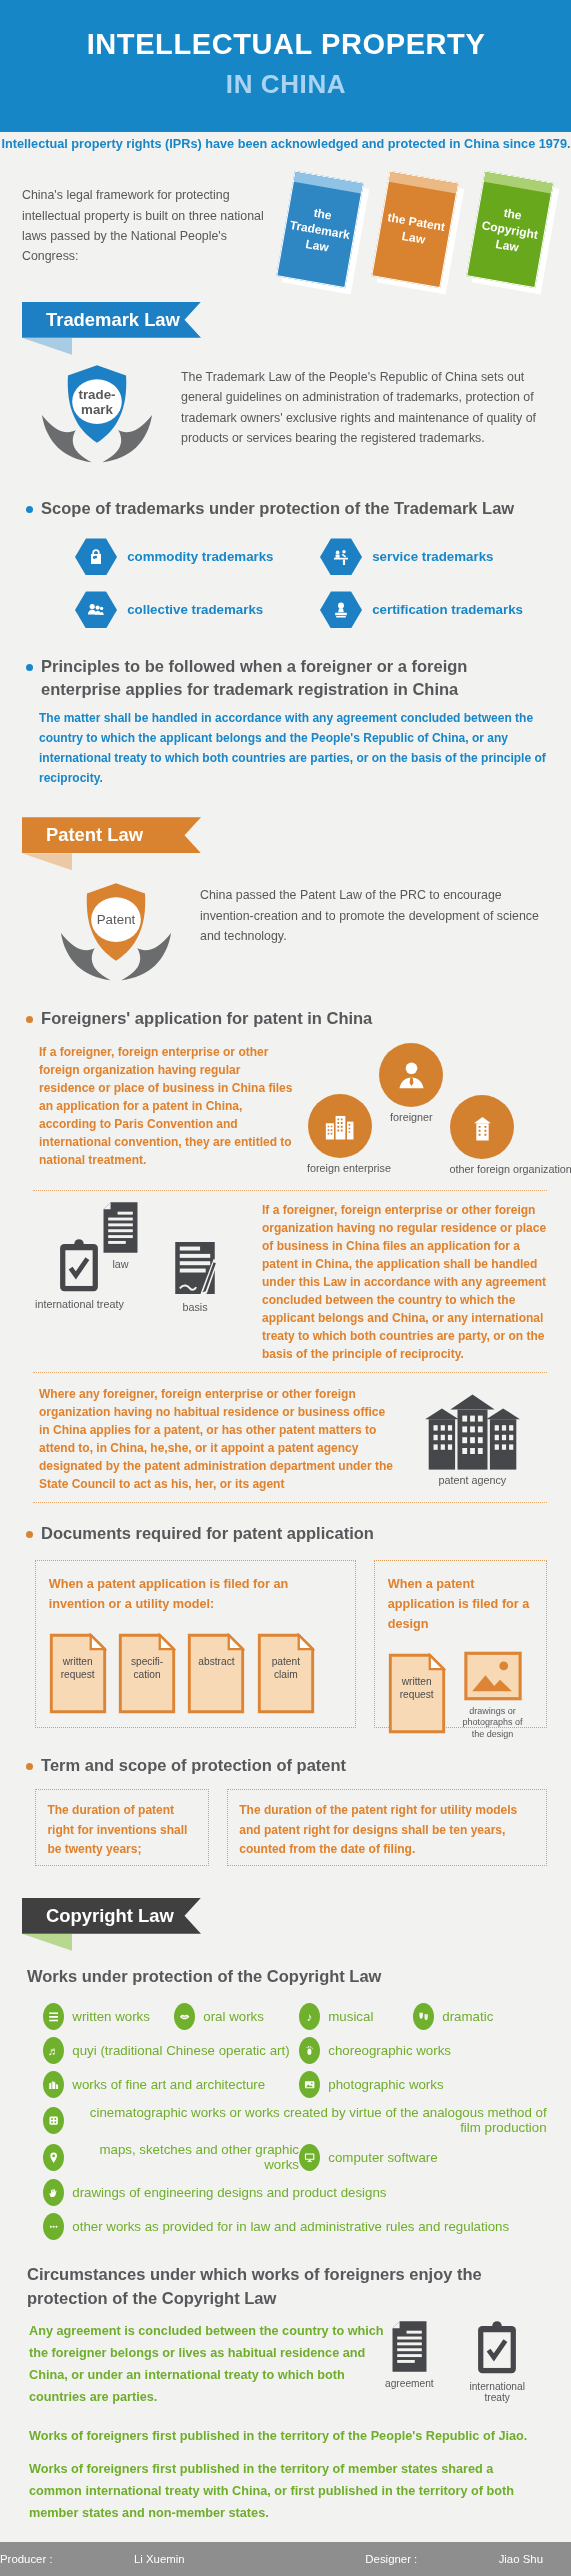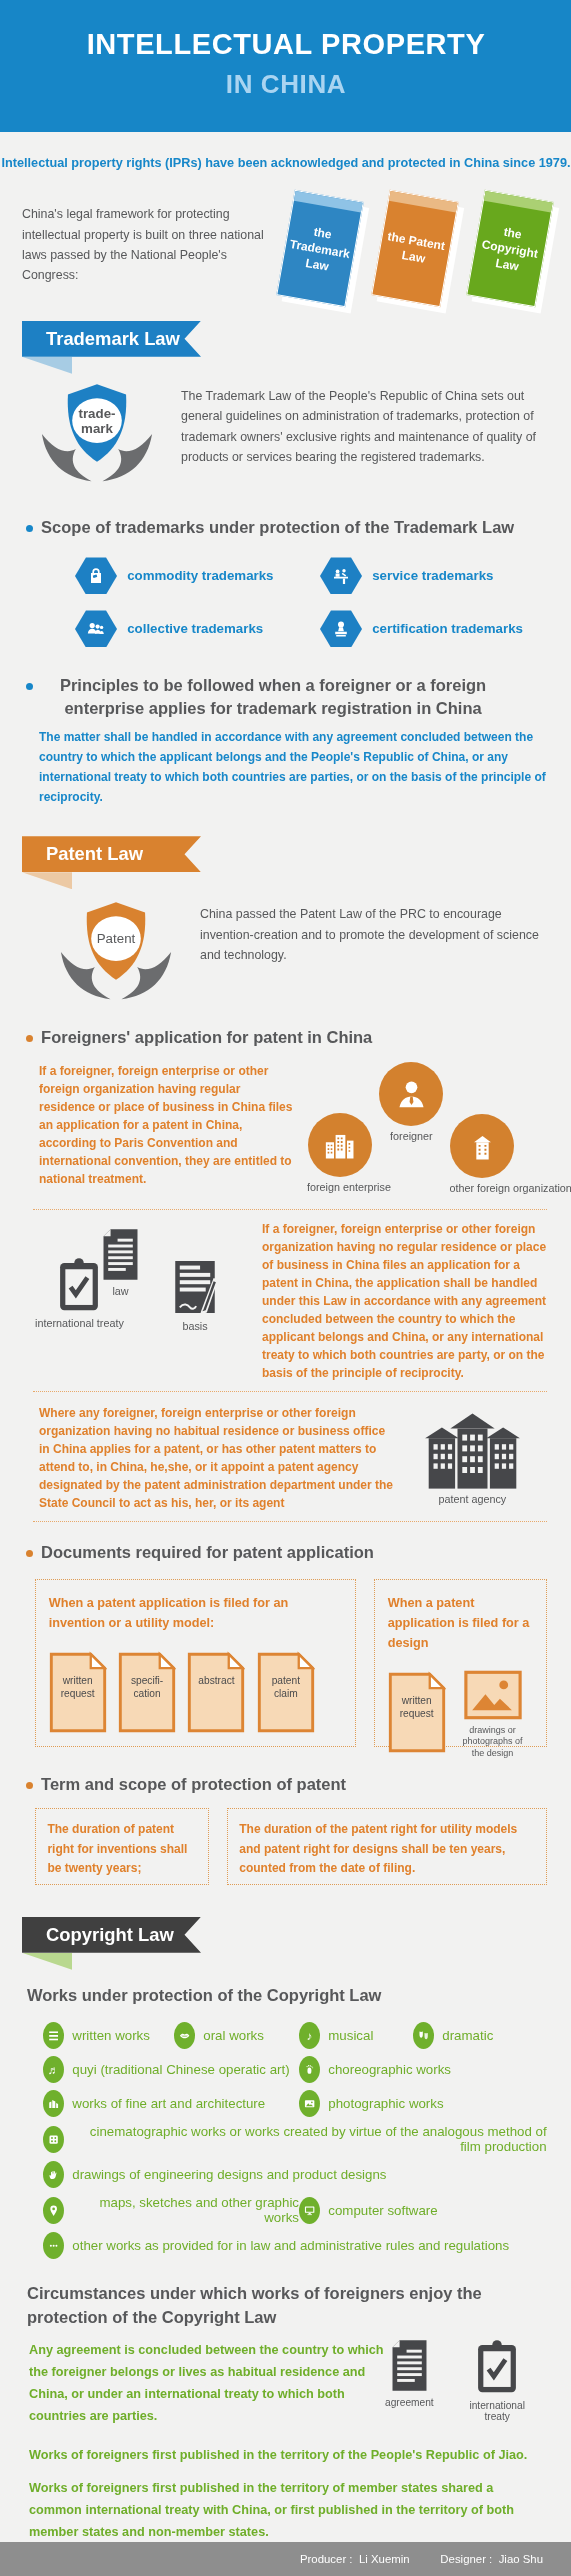--- a/index.html
+++ b/index.html
@@ -5,42 +5,42 @@
   html,body{margin:0;padding:0;}
   body{
     width:572px;height:2576px;position:relative;overflow:hidden;
     background:#f2f2f1;color:#58595b;
     font-family:"Liberation Sans", sans-serif;
   }
   
   .header{height:132px;background:#1786c7;text-align:center;padding-top:28px;box-sizing:border-box;}
   .header .t1{font-size:29px;font-weight:bold;color:#ffffff;letter-spacing:0.6px;}
   .header .t2{font-size:26px;font-weight:bold;color:#a9d4f1;margin-top:7.6px;letter-spacing:0.6px;}
-  .intro{margin-top:24px;text-align:center;font-size:12.7px;font-weight:bold;color:#1787c9;}
+  .intro{margin-top:5px;text-align:center;font-size:12.7px;font-weight:bold;color:#1787c9;}
   
   .overview{display:flex;margin:21.6px 12.7px 0 22px;height:124px;}
   .overview-text{width:257px;font-size:12.4px;line-height:20.3px;color:#57585a;padding-top:12.7px;}
   .books{flex:1;display:flex;justify-content:flex-end;align-items:flex-start;gap:25.4px;padding-right:14px;}
   .book{position:relative;width:70px;height:107px;transform:rotate(10deg);margin-top:3.8px;}
   .book .pages{position:absolute;inset:0;background:#ffffff;transform:translate(6.4px,5.1px);}
   .book .cover{position:absolute;inset:0;display:flex;flex-direction:column;border:1.9px solid #ffffff;}
   .book .flap{height:9.5px;}
   .book .blabel{flex:1;display:flex;align-items:center;justify-content:center;text-align:center;
     color:#fff;font-weight:bold;font-size:12px;line-height:16px;padding:0 3.8px 9px 3.8px;}
   
   .ribbon-wrap{position:relative;height:36px;}
   .ribbon{position:absolute;left:22px;top:0;width:179px;height:36px;line-height:36px;
     padding-left:24px;box-sizing:border-box;color:#fff;font-size:18.4px;font-weight:bold;
     clip-path:polygon(0 0,100% 0,calc(100% - 16.5px) 50%,100% 100%,0 100%);}
   .fold{position:absolute;left:22px;top:36px;width:50px;height:17px;clip-path:polygon(0 0,100% 0,100% 100%);}
   .rb-blue .ribbon{background:#1d80c4;} .rb-blue .fold{background:#a7cce4;}
   .rb-orange .ribbon{background:#d9822f;} .rb-orange .fold{background:#ecc9a4;}
   .rb-green .ribbon{background:#404040;} .rb-green .fold{background:#b9d88f;}
   
-  .bullet-h{display:flex;align-items:flex-start;margin:0 22px;font-size:16.5px;font-weight:bold;color:#57585a;line-height:23.5px;text-align:center;}
+  .bullet-h{display:flex;align-items:flex-start;margin:0 22px;font-size:16.5px;font-weight:bold;color:#57585a;line-height:23.5px;}
   .bullet-h .dot{width:7px;height:7px;border-radius:50%;margin:9px 8.3px 0 3.8px;flex:none;}
   .dot-blue{background:#1787c9;} .dot-orange{background:#d9822f;}
   .para{font-size:12px;line-height:19.7px;font-weight:bold;}
   .para.blue{color:#1787c9;margin:7.6px 25.4px 0 39px;}
   .para.orange{color:#e0812c;}
   .para.green{color:#6fae2a;}
   .divider{border-top:1.9px dotted #e8a96b;margin:9px 25.4px 0 33px;height:0;}
   
   .law-row{display:flex;margin:18px 25.4px 0 32px;align-items:flex-start;}
   .shield-svg{width:130px;height:109px;flex:none;}
@@ -60,21 +60,21 @@
   .app .circ{width:64px;height:64px;border-radius:50%;background:#d3812e;display:flex;align-items:center;justify-content:center;margin:0 auto;}
   .app .circ svg{width:39px;height:39px;}
   .app .applabel{display:inline-block;margin-top:4.4px;font-size:10.8px;color:#57585a;white-space:nowrap;}
   .applicants .i0{left:74px;top:0;}
   .applicants .i1{left:2.5px;top:51px;}
   .applicants .i2{left:145px;top:52px;}
   .block2{display:flex;margin:10.2px 25.4px 0 35px;}
   .docicons{width:213px;height:138px;position:relative;flex:none;}
   .di{position:absolute;text-align:center;font-size:10.8px;color:#57585a;}
   .di svg{display:block;margin:0 auto 3.8px auto;}
-  .docicons .i0{left:65px;top:8px;} .docicons .i0 svg{width:46px;height:60px;}
+  .docicons .i0{left:65px;top:0;} .docicons .i0 svg{width:46px;height:60px;}
   .docicons .i1{left:0;top:37px;} .docicons .i1 svg{width:50px;height:64px;}
   .docicons .i2{left:138px;top:38px;} .docicons .i2 svg{width:47px;height:62px;}
   .block2 .b2text{flex:1;margin:0 0 0 14px;line-height:18px;}
   .block3{display:flex;margin:12px 25.4px 0 39px;}
   .block3 .b3text{width:359px;margin:0;line-height:18px;}
   .agency{flex:1;text-align:center;padding-top:2.5px;font-size:10.8px;color:#57585a;}
   .agency svg{width:117px;height:84px;display:block;margin:0 auto 2.5px auto;}
   
   .docboxes{display:flex;margin:14.6px 25.4px 0 35px;gap:18px;}
   .dbox{border:1.3px dotted #df9c55;box-sizing:border-box;padding:14px 12.7px;height:168px;}
@@ -104,21 +104,21 @@
   .cols4 .work-item:nth-child(3){width:114px;}
   .cols2 .work-item:first-child{width:256px;}
   .circ1{display:flex;margin:10.2px 25.4px 0 29px;}
   .circ1 .c1text{width:356px;margin:0;font-size:12.7px;line-height:22px;}
   .circ-icons{flex:1;display:flex;justify-content:flex-end;gap:23px;padding-right:9px;align-items:flex-start;}
   .ci{text-align:center;font-size:10.2px;color:#57585a;}
   .ci svg{display:block;margin:0 auto 5.1px auto;}
   .gpara{margin:0 38px 0 29px;font-size:12.7px;line-height:22px;}
   
   .footer{position:absolute;left:0;bottom:0;width:572px;height:34px;background:#8e8e8e;
-    display:flex;align-items:center;justify-content:flex-end;box-sizing:border-box;
+    display:flex;align-items:center;justify-content:space-between;box-sizing:border-box;
     padding-right:29px;color:#ffffff;font-size:11.4px;gap:6.4px;}
   .footer .gap{width:18px;}
   svg{display:block;}
 </style>
 </head>
 <body>
 
 <div class="header">
   <div class="t1">INTELLECTUAL PROPERTY</div>
   <div class="t2">IN CHINA</div>
@@ -571,50 +571,50 @@
               <circle cx="9" cy="9" r="1.7"></circle>
               <circle cx="15" cy="9" r="1.7"></circle>
               <circle cx="9" cy="15" r="1.7"></circle>
               <circle cx="15" cy="15" r="1.7"></circle>
             </g>
           </svg>
         </span>
         <span class="work-label">cinematographic works or works created by virtue of the analogous method of film production</span>
       </div>
     </div>
-    <div class="work-row cols1">
-      <div class="work-item">
-        <span class="work-icon">
-          <svg viewBox="0 0 24 24" fill="#fff">
-            <path d="M7.5 20c-1.8-1.6-2.9-4-3.1-7l1.6-.4 1.3 2.2V7.2l1.5-.3.7 5 .6-6.6 1.6-.1.4 6.6.9-6 1.5.2-.4 6.3 1.7-4.3 1.4.5-1.6 7c-.7 3-2.3 4.5-4.9 4.5z"></path>
-          </svg>
-        </span>
-        <span class="work-label">drawings of engineering designs and product designs</span>
-      </div>
-    </div>
     <div class="work-row cols2">
       <div class="work-item">
         <span class="work-icon">
           <svg viewBox="0 0 24 24">
             <path fill="#fff" d="M12 2.8a6 6 0 016 6c0 4.4-6 12.4-6 12.4S6 13.2 6 8.8a6 6 0 016-6z"></path>
             <circle cx="12" cy="8.8" r="2.4" fill="#6fb02c"></circle>
           </svg>
         </span>
         <span class="work-label">maps, sketches and other graphic works</span>
       </div>
       <div class="work-item">
         <span class="work-icon">
           <svg viewBox="0 0 24 24">
             <rect x="3.5" y="4.5" width="17" height="11.5" rx="1" fill="#fff"></rect>
             <rect x="5.5" y="6.5" width="13" height="7.5" fill="#6fb02c"></rect>
             <path d="M10 16h4v2h-4z" fill="#fff"></path>
             <path d="M8 18.5h8V20H8z" fill="#fff"></path>
           </svg>
         </span>
         <span class="work-label">computer software</span>
+      </div>
+    </div>
+    <div class="work-row cols1">
+      <div class="work-item">
+        <span class="work-icon">
+          <svg viewBox="0 0 24 24" fill="#fff">
+            <path d="M7.5 20c-1.8-1.6-2.9-4-3.1-7l1.6-.4 1.3 2.2V7.2l1.5-.3.7 5 .6-6.6 1.6-.1.4 6.6.9-6 1.5.2-.4 6.3 1.7-4.3 1.4.5-1.6 7c-.7 3-2.3 4.5-4.9 4.5z"></path>
+          </svg>
+        </span>
+        <span class="work-label">drawings of engineering designs and product designs</span>
       </div>
     </div>
     <div class="work-row cols1">
       <div class="work-item">
         <span class="work-icon">
           <svg viewBox="0 0 24 24" fill="#fff">
             <circle cx="7" cy="12" r="1.8"></circle>
             <circle cx="12" cy="12" r="1.8"></circle>
             <circle cx="17" cy="12" r="1.8"></circle>
           </svg>

